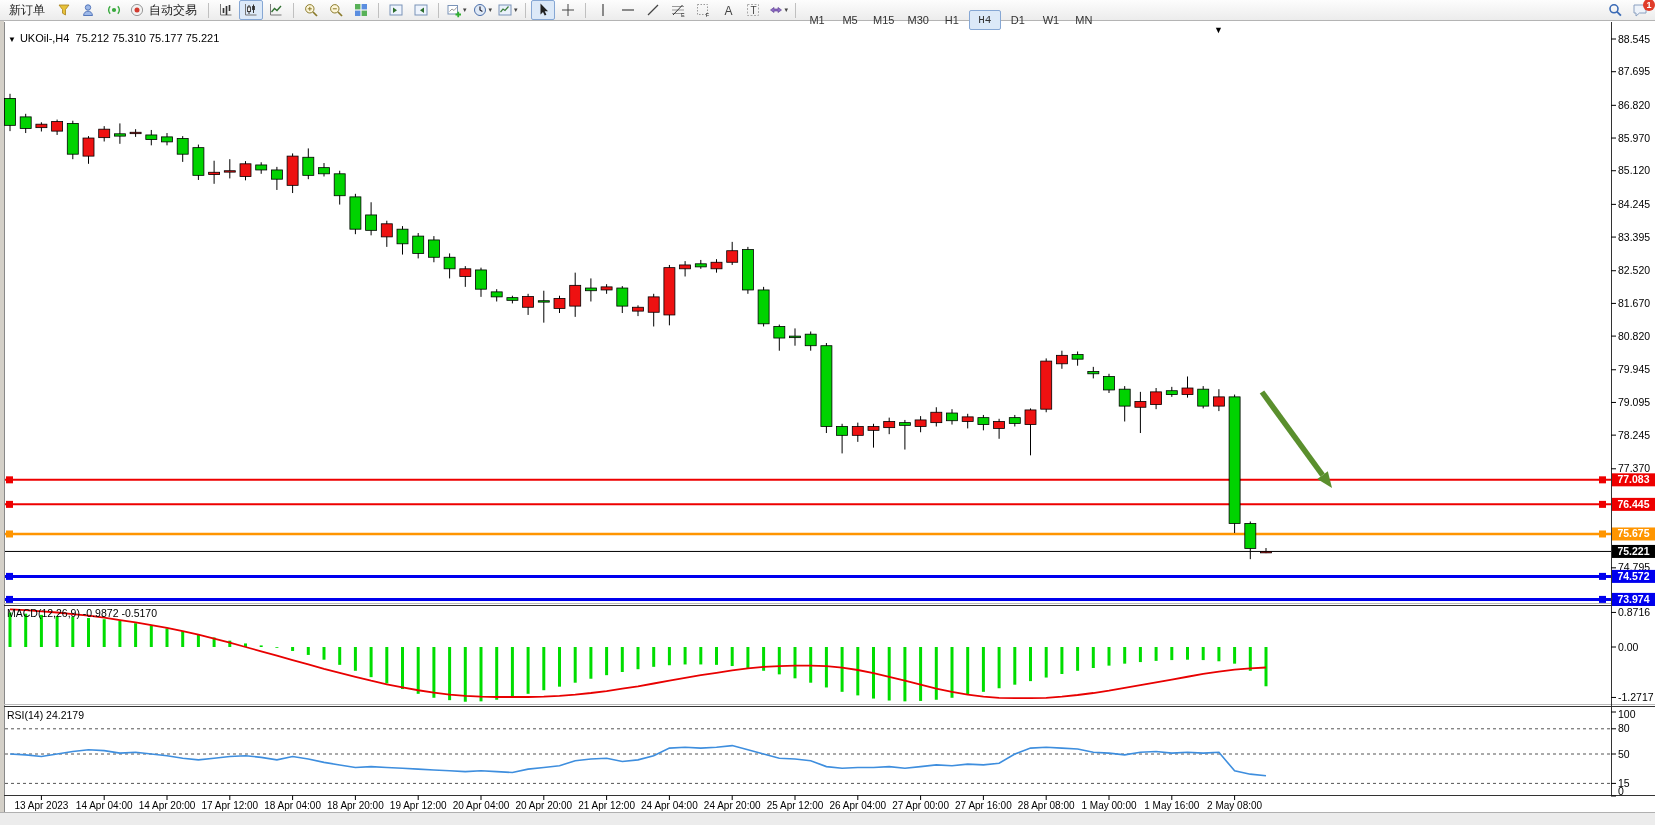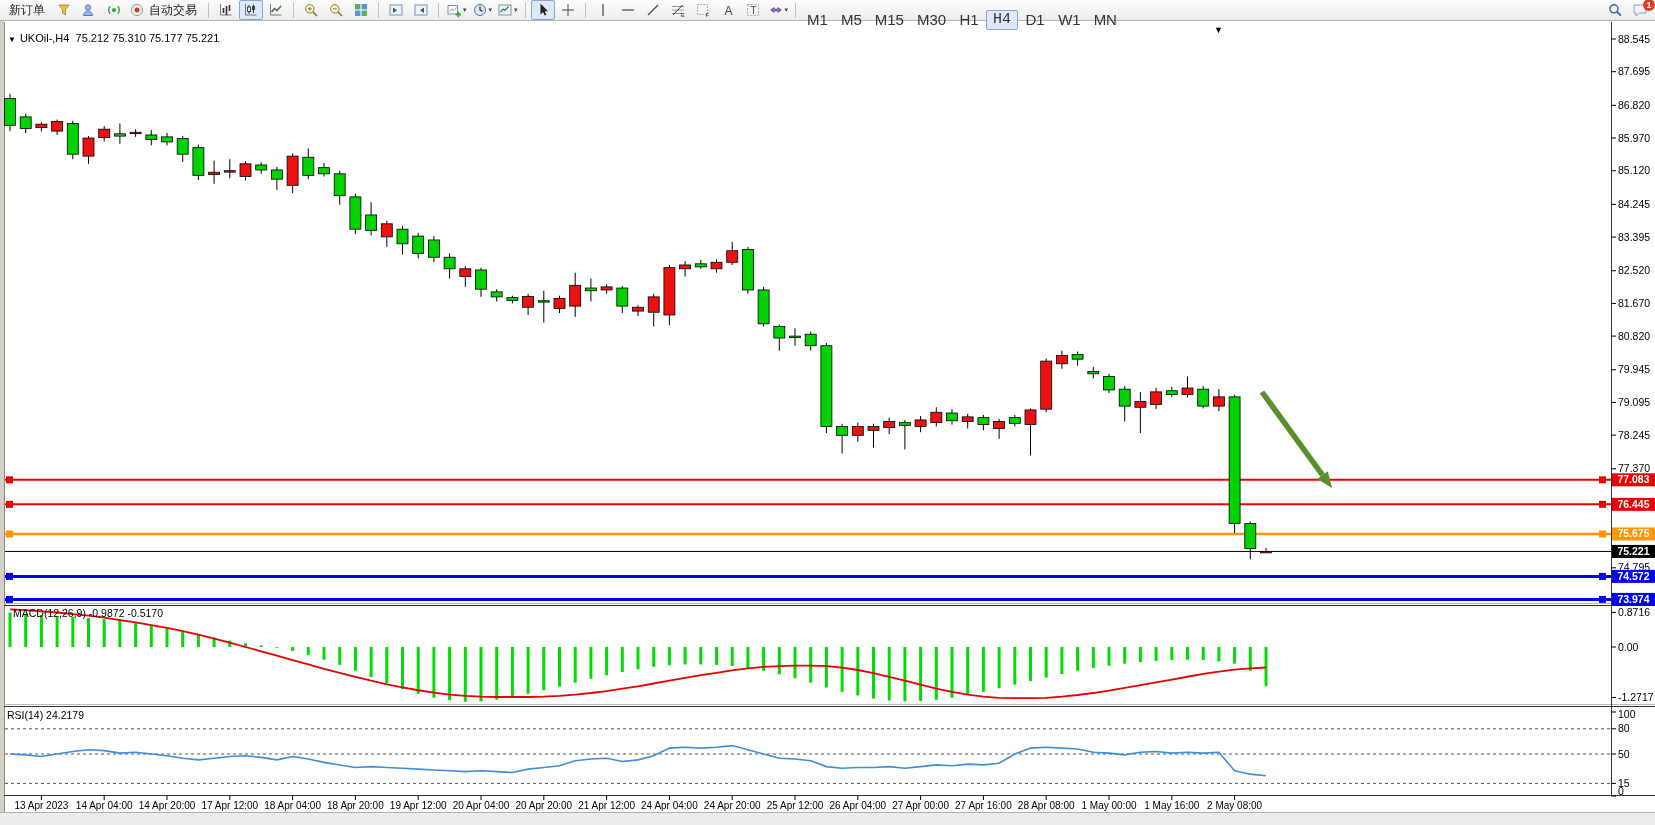--- a/index.html
+++ b/index.html
@@ -9,31 +9,31 @@
   #toolbar{position:absolute;top:0;left:0;width:1655px;height:21px;z-index:5;
     background:linear-gradient(#fdfdfd,#ececec);border-bottom:1px solid #b4b4b4;
     display:flex;align-items:center;padding:0 3px;box-sizing:border-box;gap:1px;
     font-size:12px;color:#222;}
   .tb-btn{height:18px;min-width:20px;display:flex;align-items:center;justify-content:center;
     border:1px solid transparent;border-radius:2px;padding:0 1px;position:relative;cursor:default;}
   .tb-btn.active{background:#dce9f8;border-color:#86a7d4;font-family:Liberation Mono, monospace;}
   .tb-text{padding:0 4px;white-space:nowrap;}
   .tb-sep{width:1px;height:15px;background:#c0c0c0;margin:0 4px;flex:none;}
   .tb-spacer{flex:1;}
-  .tf-btn{font-size:15px;padding:0 5px;color:#333;margin-top:19px;}
+  .tf-btn{font-size:11px;padding:0 5px;color:#333;margin-top:19px;}
   .dd{font-size:7px;color:#444;margin-left:1px;}
   .badge{position:absolute;top:-2px;right:-4px;background:#e03c2a;color:#fff;
     border-radius:50%;width:12px;height:12px;font-size:9px;line-height:12px;
     text-align:center;font-weight:bold;}
   
   .ov{position:absolute;z-index:3;color:#000;white-space:nowrap;}
   #chart-title{left:8px;top:32px;font-size:11px;}
   #chart-title .tri{font-size:8px;margin-right:4px;}
   #quick-menu{left:1214px;top:25px;font-size:9px;}
-  #macd-label{left:7px;top:607px;font-size:10.5px;margin-left:6px;}
+  #macd-label{left:7px;top:607px;font-size:10.5px;}
   #rsi-label{left:7px;top:709px;font-size:10.5px;}
   svg#cv{position:absolute;top:0;left:0;z-index:1;}
   text{font-family:"Liberation Sans",sans-serif;}
 </style>
 </head>
 <body>
 <div id="app">
 
 <div id="toolbar">
       <div class="tb-btn">

